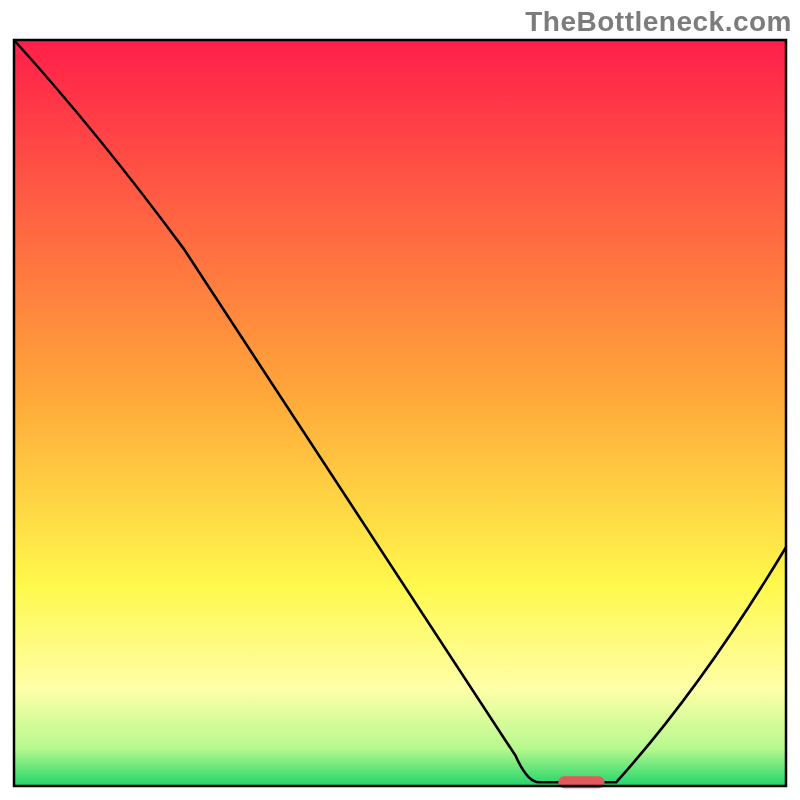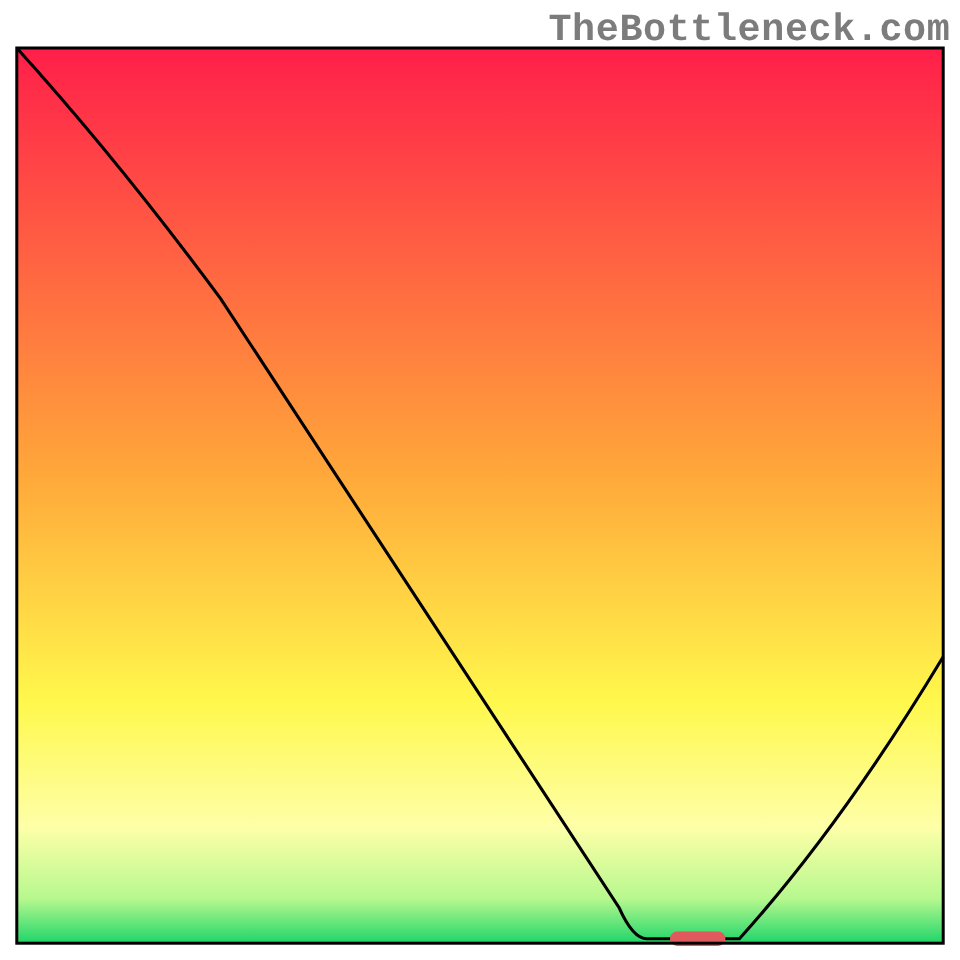--- a/index.html
+++ b/index.html
@@ -12,26 +12,25 @@
   }
   .chart-container {
     position: relative;
     width: 800px;
     height: 800px;
   }
   .watermark {
     position: absolute;
     top: 6px;
     right: 8px;
-    font-size: 32px;
+    font-size: 28px;
     font-weight: 600;
     color: #7c7c7c;
     letter-spacing: 0.5px;
     z-index: 10;
-    font-family: Liberation Mono, monospace;
   }
   svg {
     display: block;
   }
 </style>
 </head>
 <body>
 
 <div class="chart-container">
   <div class="watermark">TheBottleneck.com</div>

